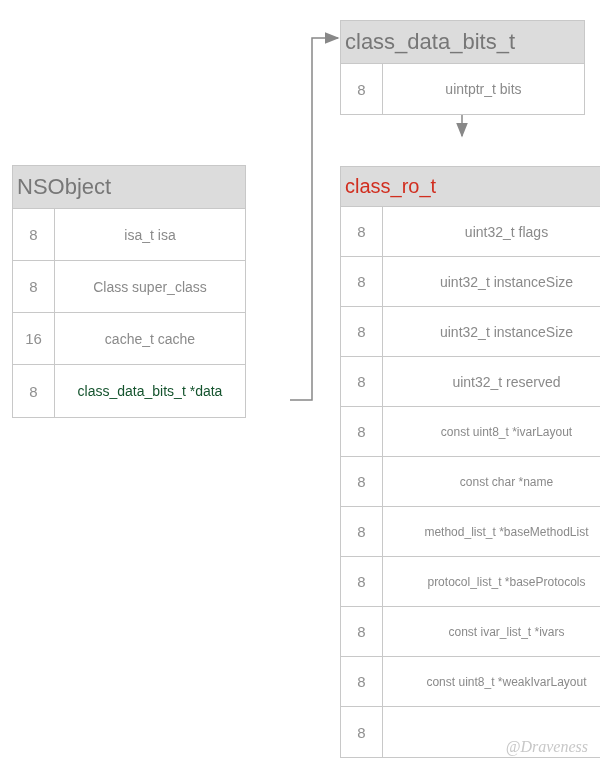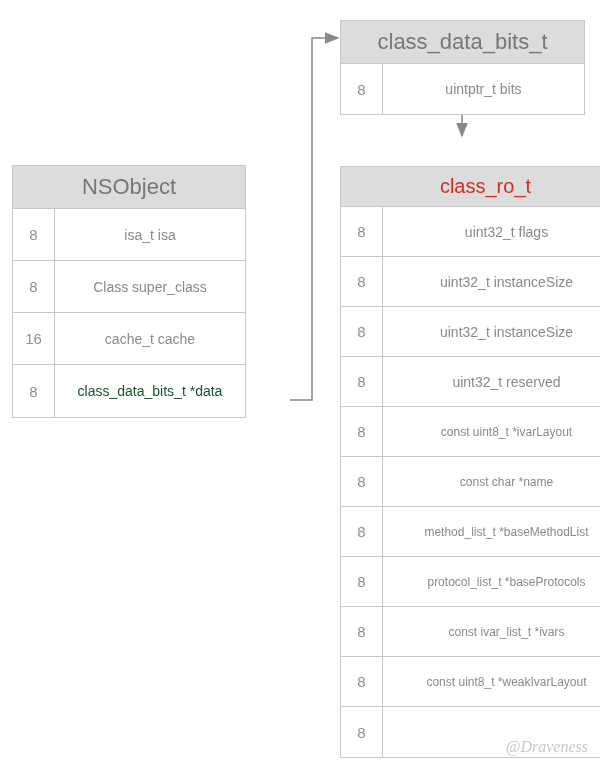--- a/index.html
+++ b/index.html
@@ -15,21 +15,21 @@
       position: relative;
       color: #888;
     }
     .table {
       position: absolute;
       border: 1px solid #c8c8c8;
       background: #fff;
     }
     .table-header {
       background: #dcdcdc;
-      text-align: center;
+      text-align: left;
       padding: 8px 4px;
       font-size: 22px;
       font-weight: 300;
       color: #777;
       border-bottom: 1px solid #c8c8c8;
     }
     .table-header.red {
       color: #d12e1f;
       font-size: 20px;
     }

